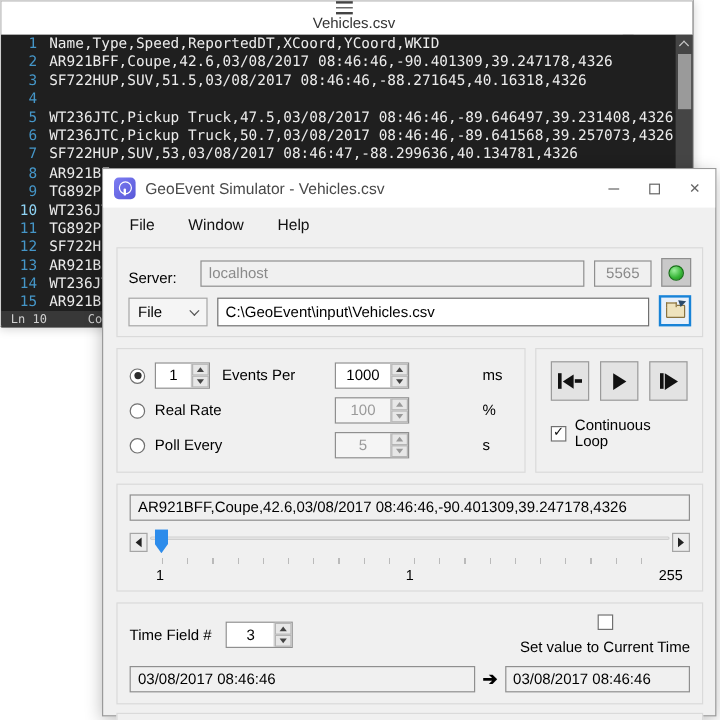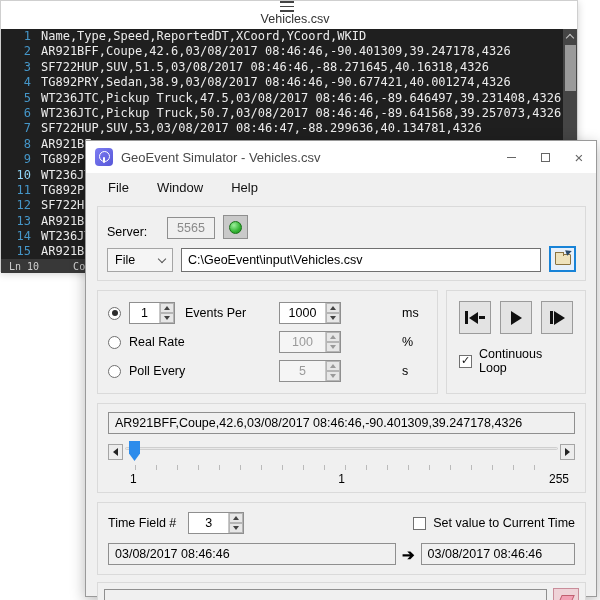--- a/index.html
+++ b/index.html
@@ -141,21 +141,21 @@
     background:repeating-linear-gradient(to right,#adadad 0 1px,transparent 1px 21px); opacity:.8; }
   .sl-labels { position:relative; height:16px; margin-top:9px; font-size:12px; }
   .sl-min { position:absolute; left:22px; }
   .sl-mid { position:absolute; left:50%; transform:translateX(-50%); }
   .sl-max { position:absolute; right:6px; }
 
   
   .grp-time { margin-top:9px; padding:9px 10px; }
   .time-row1 { display:flex; align-items:center; }
   .tf-spin { width:56px; margin-left:12px; }
-  .cur-time { margin-left:auto; display:flex; align-items:center; gap:7px; }
+  .cur-time { margin-left:auto; display:flex; align-items:center; gap:7px;flex-direction:column; }
   .time-row2 { display:flex; align-items:center; margin-top:9px; gap:6px; }
   .tf-from { width:288px; }
   .tf-to { flex:1; }
   .big-arrow { font-size:15px; font-weight:bold; color:#000; line-height:1; }
 
   
   .grp-prog { margin-top:7px; padding:5px 6px; display:flex; align-items:center; gap:6px; }
   .prog-field { flex:1; height:21px; }
   .erase-btn { width:26px; height:22px; background:#efd3d8; border:1px solid #c98d9a;
     display:flex; align-items:center; justify-content:center; flex:0 0 auto; }
@@ -185,21 +185,21 @@
       <div class="cap-btn">
           <span class="glyph-close">×</span>
         </div>
     </div>
   </div>
   <div class="ed-body">
     <div id="editor-lines">
         <div class="code-line"><span class="line-num">1</span><span class="line-text">Name,Type,Speed,ReportedDT,XCoord,YCoord,WKID</span></div>
         <div class="code-line"><span class="line-num">2</span><span class="line-text">AR921BFF,Coupe,42.6,03/08/2017 08:46:46,-90.401309,39.247178,4326</span></div>
         <div class="code-line"><span class="line-num">3</span><span class="line-text">SF722HUP,SUV,51.5,03/08/2017 08:46:46,-88.271645,40.16318,4326</span></div>
-        <div class="code-line"><span class="line-num">4</span><span class="line-text">TG892PRY,Sedan,38.9,03/08/2017 08:46:46,-90.677421,40.001274,4326</span></div>
+        <div class="code-line"><span class="line-num">4</span></div>
         <div class="code-line"><span class="line-num">5</span><span class="line-text">WT236JTC,Pickup Truck,47.5,03/08/2017 08:46:46,-89.646497,39.231408,4326</span></div>
         <div class="code-line"><span class="line-num">6</span><span class="line-text">WT236JTC,Pickup Truck,50.7,03/08/2017 08:46:46,-89.641568,39.257073,4326</span></div>
         <div class="code-line"><span class="line-num">7</span><span class="line-text">SF722HUP,SUV,53,03/08/2017 08:46:47,-88.299636,40.134781,4326</span></div>
         <div class="code-line"><span class="line-num">8</span><span class="line-text">AR921BF</span></div>
         <div class="code-line"><span class="line-num">9</span><span class="line-text">TG892PR</span></div>
         <div class="code-line"><span class="line-num cur">10</span><span class="line-text">WT236JT</span></div>
         <div class="code-line"><span class="line-num">11</span><span class="line-text">TG892PR</span></div>
         <div class="code-line"><span class="line-num">12</span><span class="line-text">SF722HU</span></div>
         <div class="code-line"><span class="line-num">13</span><span class="line-text">AR921BF</span></div>
         <div class="code-line"><span class="line-num">14</span><span class="line-text">WT236JT</span></div>
@@ -239,20 +239,21 @@
     <div class="menu-item">File</div>
     <div class="menu-item">Window</div>
     <div class="menu-item">Help</div>
   </div>
 
   <div class="sim-body">
 
     <div class="grp grp-conn">
       <div class="conn-row">
         <div class="lbl server-lbl">Server:</div>
+        <div class="field host-field">localhost</div>
         <div class="field port-field">5565</div>
         <div class="sq-btn">
             <span class="green-dot"></span>
           </div>
       </div>
       <div class="conn-row">
         <div class="dropdown">
           <span>File</span>
           <span class="chev"></span>
         </div>

